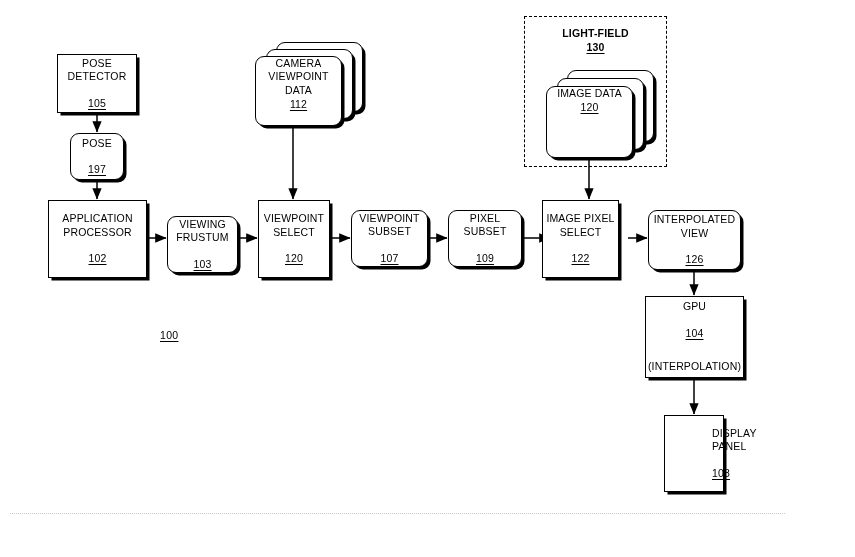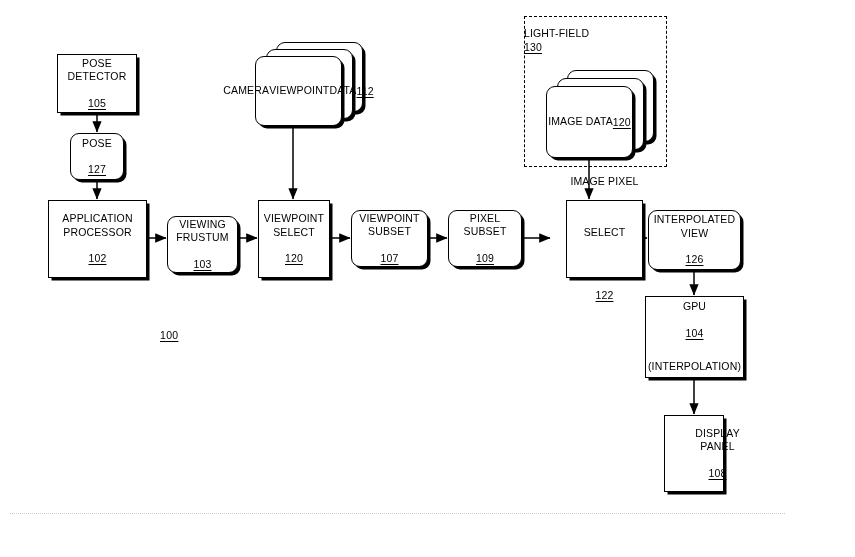--- a/index.html
+++ b/index.html
@@ -25,21 +25,20 @@
   }
 
   
   .node {
     position: absolute;
     box-sizing: border-box;
     border: 1.6px solid #000;
     background: #fff;
     display: flex;
     flex-direction: column;
-    align-items: center;
     justify-content: center;
     text-align: center;
     line-height: 1.28;
     font-size: 10.5px;
     letter-spacing: 0.15px;
     z-index: 5;
     box-shadow: 3px 3px 0 -0.5px #000;
   }
   .node.round {
     border-radius: 9px;
@@ -69,23 +68,23 @@
   .stack .sheet {
     position: absolute;
     box-sizing: border-box;
     border: 1.6px solid #000;
     background: #fff;
     border-radius: 9px;
     box-shadow: 3px 3px 0 -0.5px #000;
   }
   .stack .sheet.front {
     display: flex;
-    flex-direction: row;
+    flex-direction: column;
     align-items: center;
-    justify-content: center;
+    justify-content: flex-start;
     text-align: center;
     line-height: 1.28;
     font-size: 10.5px;
     letter-spacing: 0.15px;
   }
   .stack .sheet.front .ref {
     text-decoration: underline;
     text-underline-offset: 1.5px;
     margin-top: 1px;
   }
@@ -93,25 +92,27 @@
   
   .dashed-group {
     position: absolute;
     box-sizing: border-box;
     border: 1.7px dashed #000;
     background: transparent;
     z-index: 2;
   }
   .group-title {
     position: absolute;
+    text-align: center;
     font-size: 10.5px;
     line-height: 1.3;
     letter-spacing: 0.15px;
     z-index: 3;
     white-space: nowrap;
+    font-weight: bold;
   }
   .group-title .ref {
     display: block;
     text-decoration: underline;
     text-underline-offset: 1.5px;
   }
 
   
   .fig-label {
     position: absolute;
@@ -183,21 +184,21 @@
   </svg>
 
   <div class="node" style="left:57px; top:54px; width:80px; height:59px;">
     <span class="ln">POSE</span>
     <span class="ln">DETECTOR</span>
     <span class="ref">105</span>
   </div>
 
   <div class="node round" style="left:70px; top:133px; width:54px; height:47px;">
     <span class="ln">POSE</span>
-    <span class="ref">127</span>
+    <span class="ref">197</span>
   </div>
 
   <div class="stack" style="left:255px; top:42px; width:110px; height:84px;">
     <div class="sheet" style="left:21px; top:0px; width:87px; height:70px;"></div>
     <div class="sheet" style="left:11px; top:7px; width:87px; height:70px;"></div>
     <div class="sheet front" style="left:0px; top:14px; width:87px; height:70px;">
       <span class="ln">CAMERA</span>
       <span class="ln">VIEWPOINT</span>
       <span class="ln">DATA</span>
       <span class="ref">112</span>
@@ -242,21 +243,21 @@
     <span class="ln">SUBSET</span>
     <span class="ref">107</span>
   </div>
 
   <div class="node round" style="left:448px; top:210px; width:74px; height:57px;">
     <span class="ln">PIXEL</span>
     <span class="ln">SUBSET</span>
     <span class="ref">109</span>
   </div>
 
-  <div class="node" style="left:566px; top:200px; width:77px; height:78px;gap:37px;">
+  <div class="node" style="left:542px; top:200px; width:77px; height:78px;">
     <span class="ln">IMAGE PIXEL</span>
     <span class="ln">SELECT</span>
     <span class="ref">122</span>
   </div>
 
   <div class="node round" style="left:648px; top:210px; width:93px; height:60px;">
     <span class="ln">INTERPOLATED</span>
     <span class="ln">VIEW</span>
     <span class="ref">126</span>
   </div>

